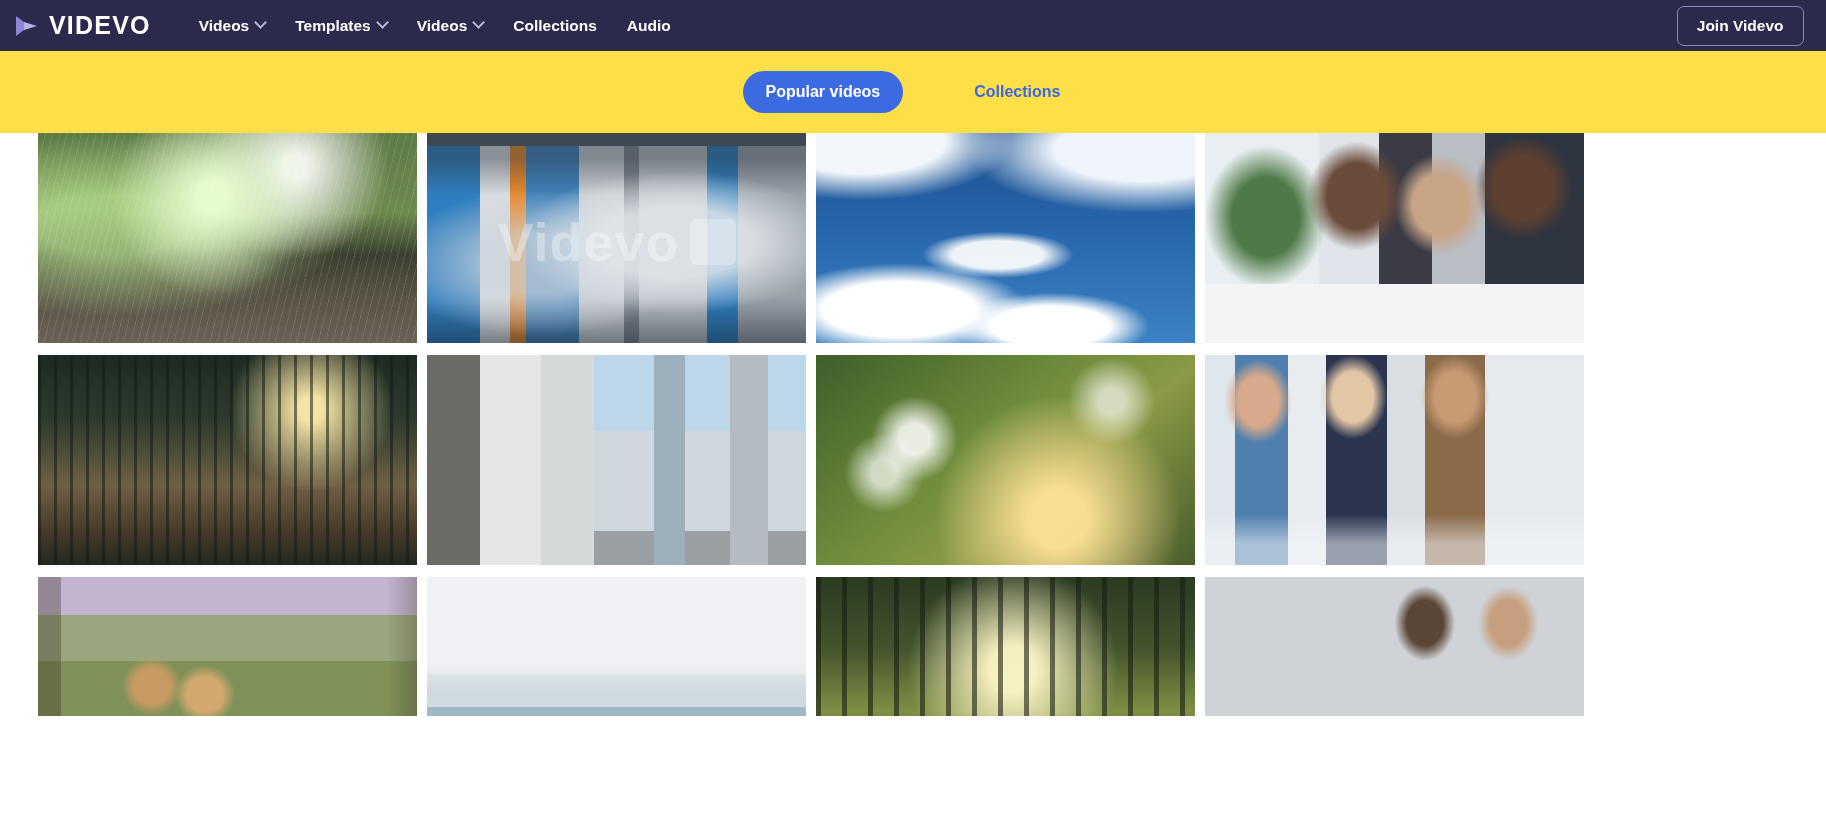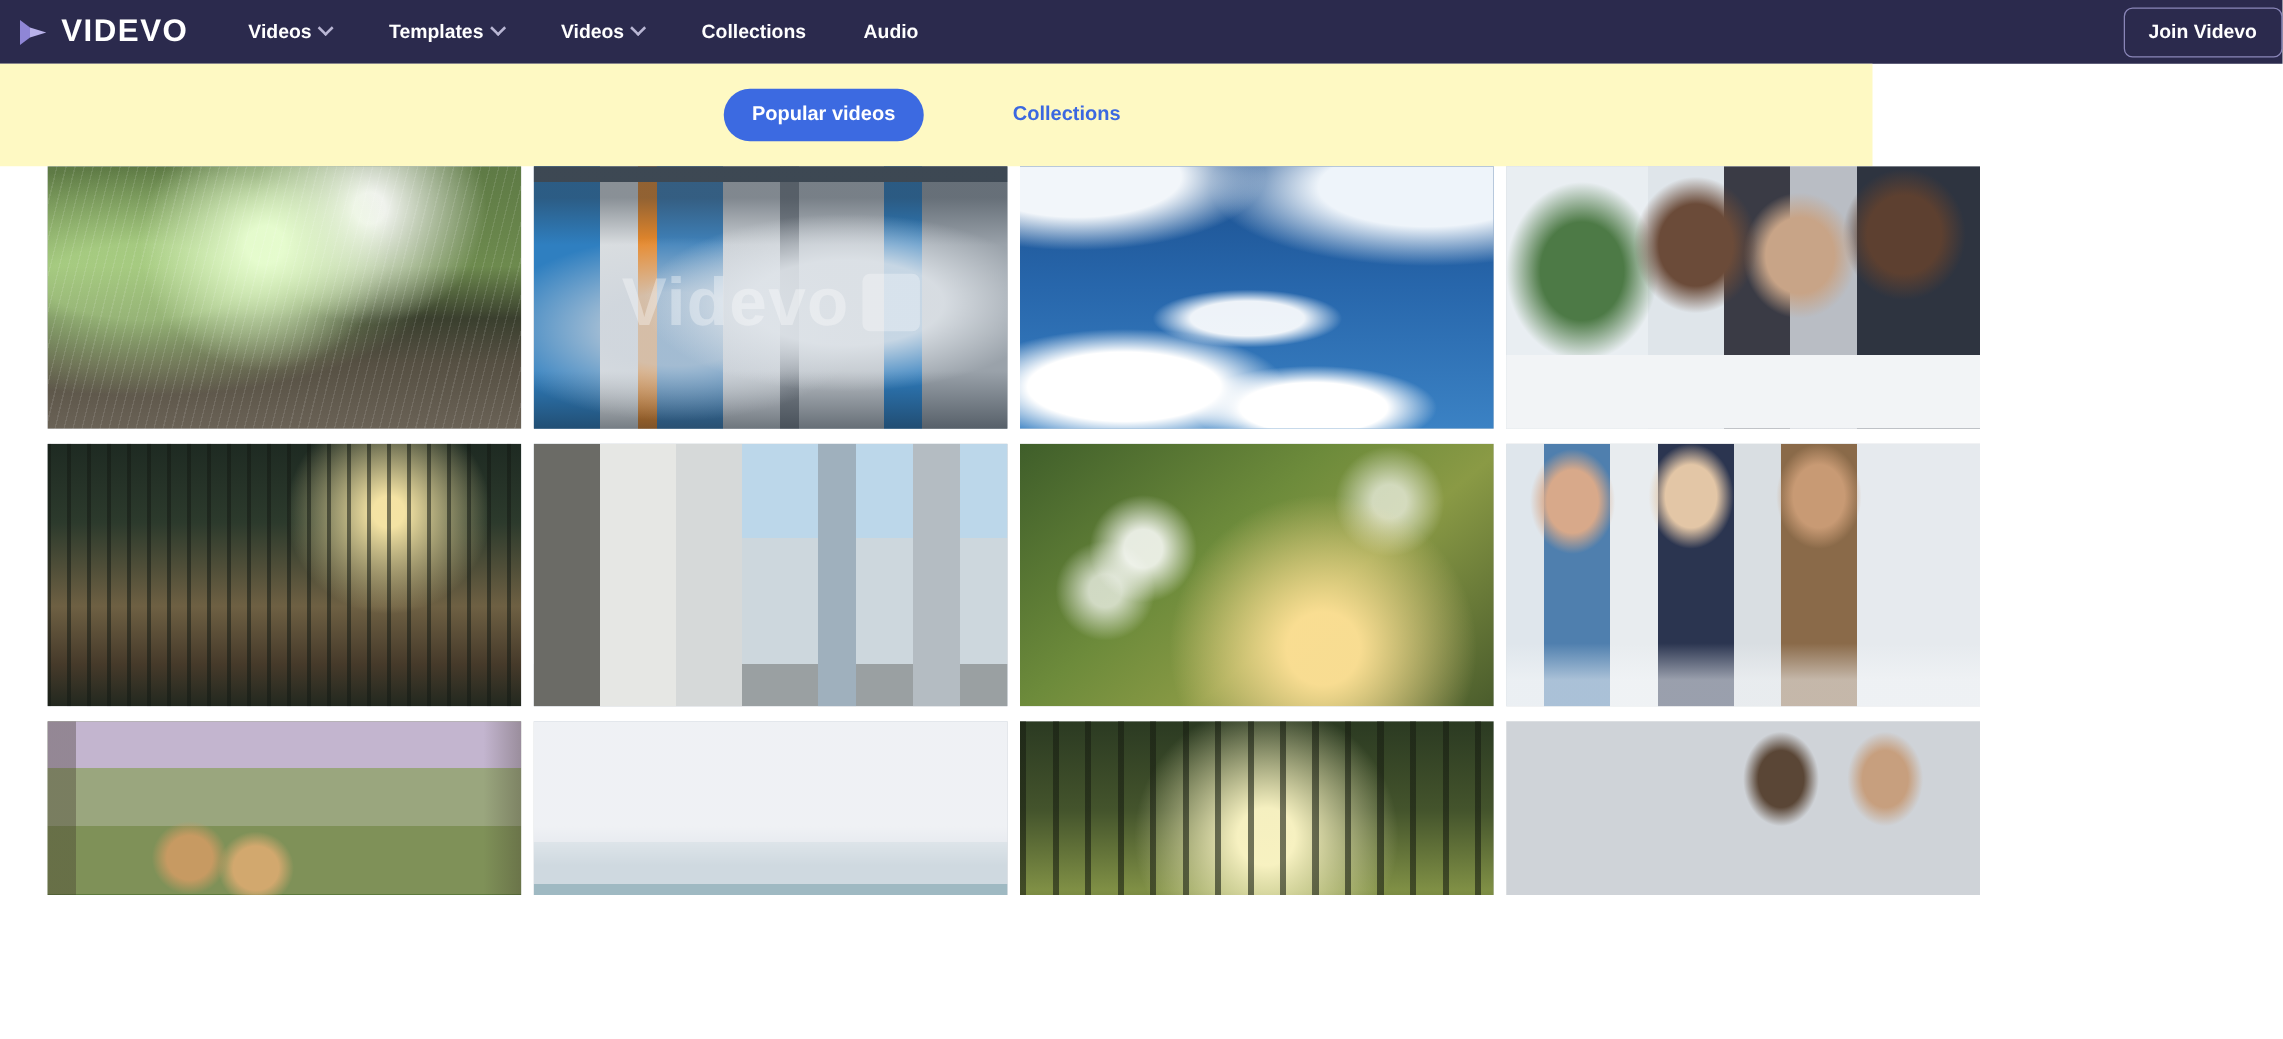--- a/index.html
+++ b/index.html
@@ -22,54 +22,54 @@
     margin-left: 14px; gap: 9px;
     cursor: pointer;
   }
   #logo-mark { width: 26px; height: 26px; display: block; }
   #logo-text {
     color: #ffffff; font-size: 25px; font-weight: bold;
     letter-spacing: 1.2px;
   }
   #main-nav {
     display: flex; align-items: flex-start;
-    margin-left: 33px; gap: 16px;
+    margin-left: 33px; gap: 0px;
   }
   .nav-item {
     display: flex; align-items: center; gap: 7px;
     color: #ffffff; font-size: 15.5px; font-weight: bold;
     padding: 6px 15px; cursor: pointer; white-space: nowrap;
   }
   .chev {
     display: inline-block; width: 9px; height: 9px;
     border-right: 2px solid #b9b6d4; border-bottom: 2px solid #b9b6d4;
     transform: translateY(-3px) rotate(45deg);
   }
   #header-right {
     margin-left: auto; display: flex; align-items: center;
-    padding-right: 0px; padding-left: 20px;
+    gap: 22px; padding-right: 0px; padding-left: 20px;
   }
   #join-btn {
     border: 1px solid #8a86b8; border-radius: 7px;
     color: #ffffff; font-size: 15.5px; font-weight: bold;
     padding: 10px 19px; background: transparent; cursor: pointer;
     white-space: nowrap;
   }
   #login-link {
     color: #ffffff; font-size: 15.5px; font-weight: bold;
     cursor: pointer; white-space: nowrap;
     margin-right: -46px;
   }
 
   
   #tabs {
     position: absolute; top: 51px; left: 0;
-    width: 1498px; height: 82px;
+    width: 1826px; height: 82px;
     display: flex; align-items: center; justify-content: center;
-    gap: 0px; background: #fef9c3;
+    gap: 0px; background: #fde047;
   }
   .tab {
     font-size: 16px; font-weight: bold; cursor: pointer;
     color: #3b68e0; padding: 12px 23px; border-radius: 22px;
     white-space: nowrap;
   }
   .tab.active { background: #3c6ae1; color: #ffffff; }
   .tab-gap-a { width: 24px; }
   .tab-gap-b { width: 24px; }
 

